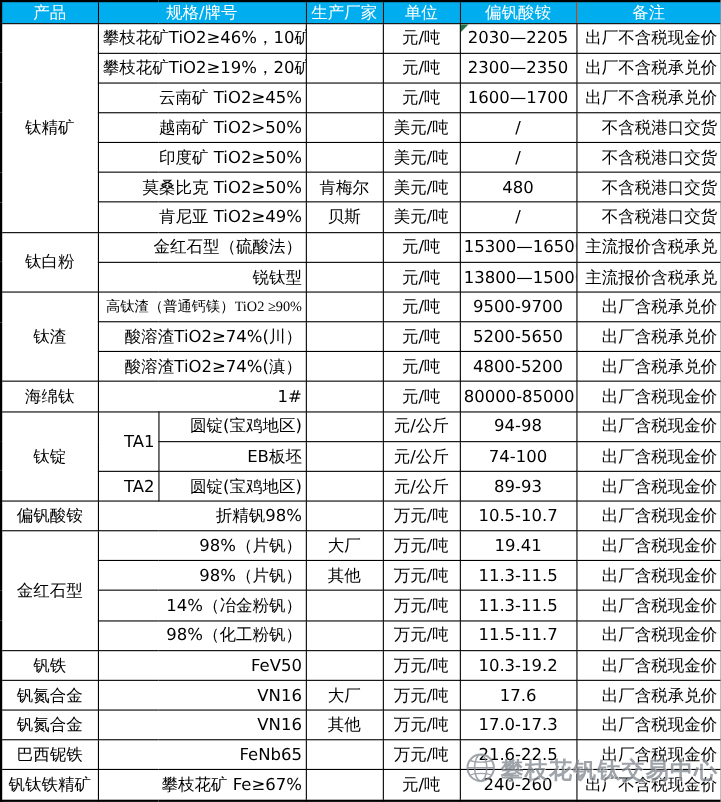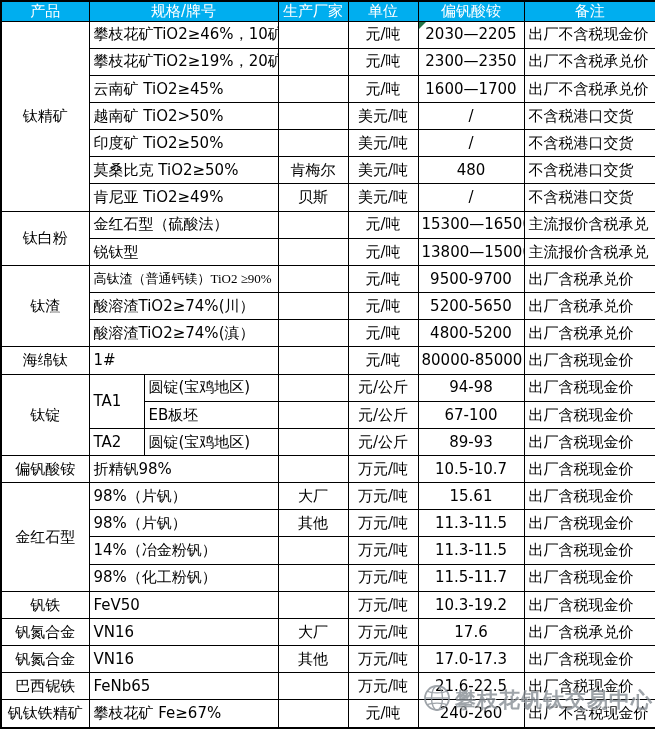--- a/index.html
+++ b/index.html
@@ -20,21 +20,21 @@
     overflow:hidden;white-space:nowrap;
     vertical-align:middle;
   }
   thead tr{height:20px;}
   th{
     background:var(--header-bg,#00AEEF);
     color:var(--header-text,#FFFFFF);
     font-weight:normal;text-align:center;
   }
   td.c{text-align:center;}
-  td.l{text-align:left;padding-left:4px;}
+  td.l{text-align:right;padding-left:4px;}
   td.small{font-size:13px;font-family:Liberation Serif, serif;}
   td.rel{position:relative;}
   .flag{
     position:absolute;top:0;left:0;width:0;height:0;
     border-top:7px solid var(--flag-green,#217346);
     border-right:7px solid transparent;
   }
   .watermark{
     position:absolute;top:682px;right:2px;
     display:flex;align-items:center;gap:2px;
@@ -174,21 +174,21 @@
       <td class="l">圆锭(宝鸡地区)</td>
       <td class="c"></td>
       <td class="c">元/公斤</td>
       <td class="c">94-98</td>
       <td class="l">出厂含税现金价</td>
     </tr>
     <tr>
       <td class="l">EB板坯</td>
       <td class="c"></td>
       <td class="c">元/公斤</td>
-      <td class="c">67-100</td>
+      <td class="c">74-100</td>
       <td class="l">出厂含税现金价</td>
     </tr>
     <tr>
       <td class="l">TA2</td>
       <td class="l">圆锭(宝鸡地区)</td>
       <td class="c"></td>
       <td class="c">元/公斤</td>
       <td class="c">89-93</td>
       <td class="l">出厂含税现金价</td>
     </tr>
@@ -198,21 +198,21 @@
       <td class="c"></td>
       <td class="c">万元/吨</td>
       <td class="c">10.5-10.7</td>
       <td class="l">出厂含税现金价</td>
     </tr>
     <tr>
       <td class="c" rowspan="4">金红石型</td>
       <td class="l" colspan="2">98%（片钒）</td>
       <td class="c">大厂</td>
       <td class="c">万元/吨</td>
-      <td class="c">15.61</td>
+      <td class="c">19.41</td>
       <td class="l">出厂含税现金价</td>
     </tr>
     <tr>
       <td class="l" colspan="2">98%（片钒）</td>
       <td class="c">其他</td>
       <td class="c">万元/吨</td>
       <td class="c">11.3-11.5</td>
       <td class="l">出厂含税现金价</td>
     </tr>
     <tr>

